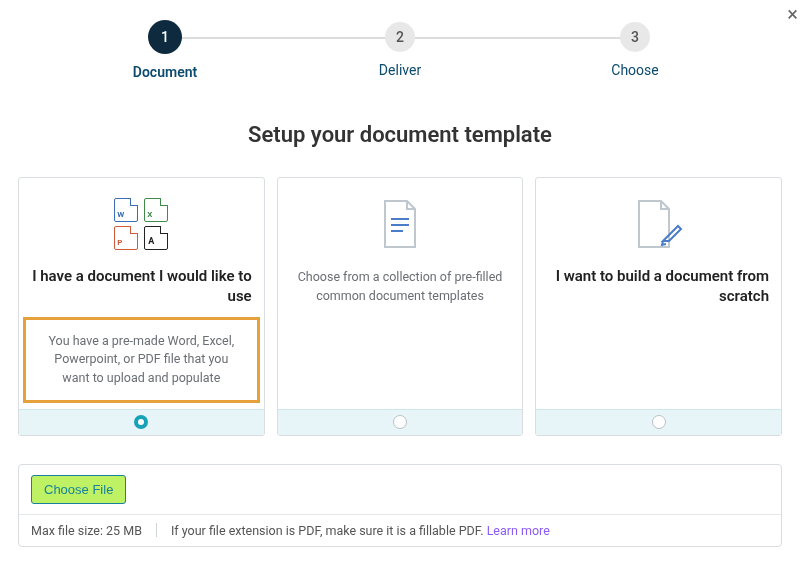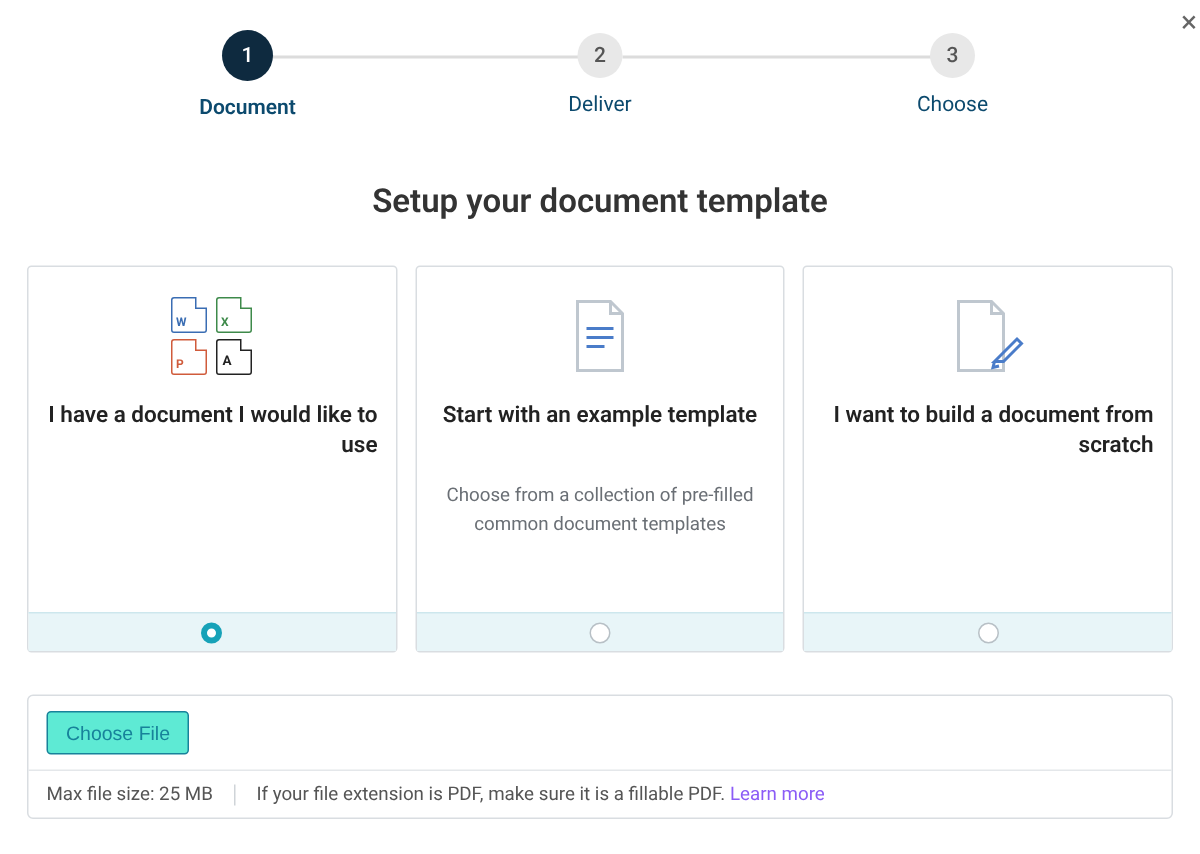--- a/index.html
+++ b/index.html
@@ -198,21 +198,21 @@
     border: 1px solid #d9dde1;
     border-radius: 4px;
     background: #fff;
   }
   .file-panel-top {
     padding: 10px 12px;
   }
   .choose-btn {
     border: 1px solid #17829a;
     color: #17829a;
-    background: #5eead4;
+    background: #bef264;
     font-size: 13px;
     padding: 6px 12px;
     border-radius: 3px;
     cursor: pointer;
   }
   .file-panel-bottom {
     border-top: 1px solid #e4e7ea;
     padding: 8px 12px;
     font-size: 12.5px;
     color: #555;
@@ -264,38 +264,40 @@
             </div>
           <div class="ft-box ft-ppt">
               <span class="ft-label">P</span>
             </div>
           <div class="ft-box ft-pdf">
               <span class="ft-label">A</span>
             </div>
         </div>
       </div>
       <div class="card-title">I have a document I would like to use</div>
+      <div class="card-desc-wrap">
+        <div class="card-desc">You have a pre-made Word, Excel, Powerpoint, or PDF file that you want to upload and populate</div>
+      </div>
     </div>
     <div class="card-radio-bar">
       <div class="radio selected"></div>
     </div>
   </div>
 
   <div class="card">
     <div class="card-body">
       <div class="icon-area">
         <svg class="doc-icon-svg" width="42" height="50" viewBox="0 0 42 50">
           <path d="M6 2 h22 l8 8 v38 h-30 z" fill="none" stroke="#bfc7cf" stroke-width="2"></path>
           <path d="M28 2 v8 h8" fill="none" stroke="#bfc7cf" stroke-width="2"></path>
           <line x1="12" y1="20" x2="30" y2="20" stroke="#4a7cc9" stroke-width="2"></line>
           <line x1="12" y1="26" x2="30" y2="26" stroke="#4a7cc9" stroke-width="2"></line>
           <line x1="12" y1="32" x2="24" y2="32" stroke="#4a7cc9" stroke-width="2"></line>
         </svg>
       </div>
-      <div class="card-title">Start with an example template</div>
       <div class="card-desc">Choose from a collection of pre-filled common document templates</div>
     </div>
     <div class="card-radio-bar">
       <div class="radio"></div>
     </div>
   </div>
 
   <div class="card">
     <div class="card-body">
       <div class="icon-area">

